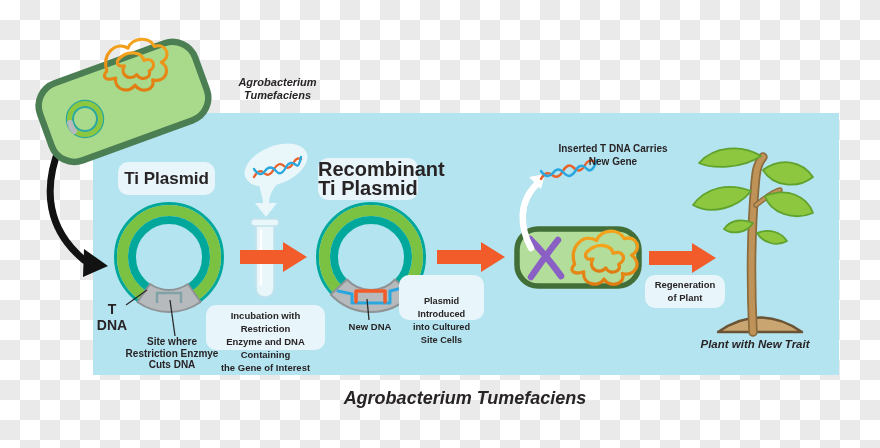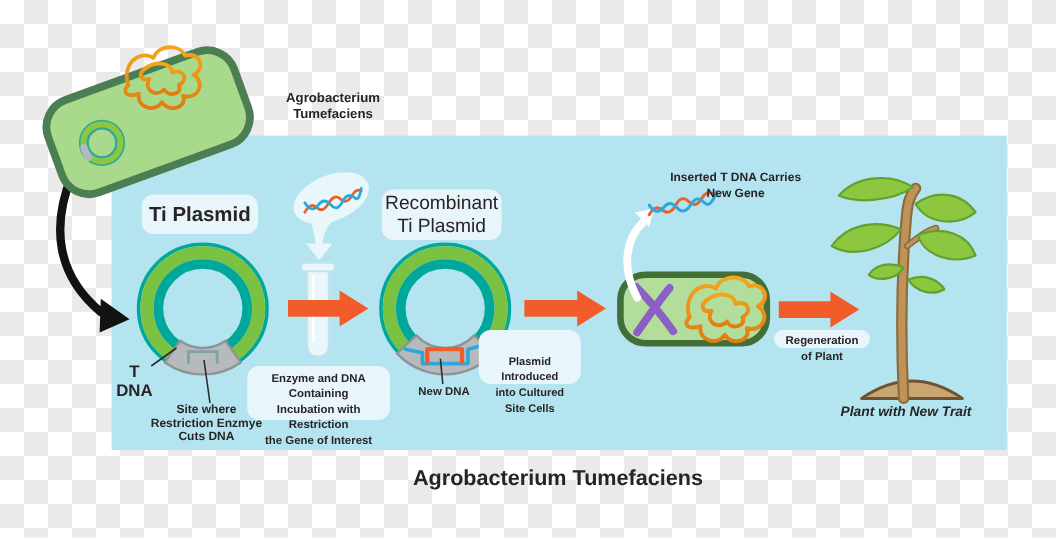--- a/index.html
+++ b/index.html
@@ -20,24 +20,24 @@
   svg{position:absolute;left:0;top:0;}
   .arrow-orange{fill:var(--c-arrow);}
   .label-box{
     position:absolute;background:var(--c-box);border-radius:10px;
     color:var(--c-text);text-align:center;box-sizing:border-box;
   }
   .txt{
     position:absolute;color:var(--c-text);text-align:center;
     font-weight:bold;
   }
-  .big{font-size:16px;line-height:19px;font-weight:normal;}
+  .big{font-size:20px;line-height:19px;font-weight:bold;}
   .small{font-size:9.5px;line-height:13px;font-weight:bold;}
   .tiny{font-size:10px;line-height:11.5px;font-weight:bold;}
-  .italic{}
+  .italic{font-style:italic;}
 </style>
 </head>
 <body>
 
 <div class="panel"></div>
 
 <svg width="880" height="448" viewBox="0 0 880 448">
   <defs>
     <linearGradient id="tangleGrad" x1="0" y1="0" x2="0" y2="1">
       <stop offset="0" stop-color="#f5a51d"></stop>
@@ -151,32 +151,32 @@
 <div class="label-box" style="left:118px;top:162px;width:97px;height:33px;font-size:17px;line-height:33px;font-weight:bold;">
   <span>Ti Plasmid</span>
 </div>
 
 <div class="label-box big" style="left:318px;top:158px;width:100px;height:42px;padding-top:2px;">
   <div>Recombinant</div>
   <div>Ti Plasmid</div>
 </div>
 
 <div class="label-box small" style="left:206px;top:305px;width:119px;height:45px;padding-top:4px;">
+  <div>Incubation with Restriction</div>
   <div>Enzyme and DNA Containing</div>
-  <div>Incubation with Restriction</div>
   <div>the Gene of Interest</div>
 </div>
 
 <div class="label-box" style="left:399px;top:275px;width:85px;height:45px;padding-top:20px;font-size:9.2px;line-height:13px;font-weight:bold;">
   <div>Plasmid Introduced</div>
   <div>into Cultured</div>
   <div>Site Cells</div>
 </div>
 
-<div class="label-box small" style="left:645px;top:275px;width:80px;height:15px;padding-top:3px;">
+<div class="label-box small" style="left:645px;top:275px;width:80px;height:33px;padding-top:3px;">
   <div>Regeneration</div>
   <div>of Plant</div>
 </div>
 
 <div class="txt" style="left:553px;top:142px;width:120px;font-size:10px;line-height:13px;">
   <div>Inserted T DNA Carries</div>
   <div>New Gene</div>
 </div>
 
 <div class="txt" style="left:92px;top:301px;width:40px;font-size:14px;">T DNA</div>

